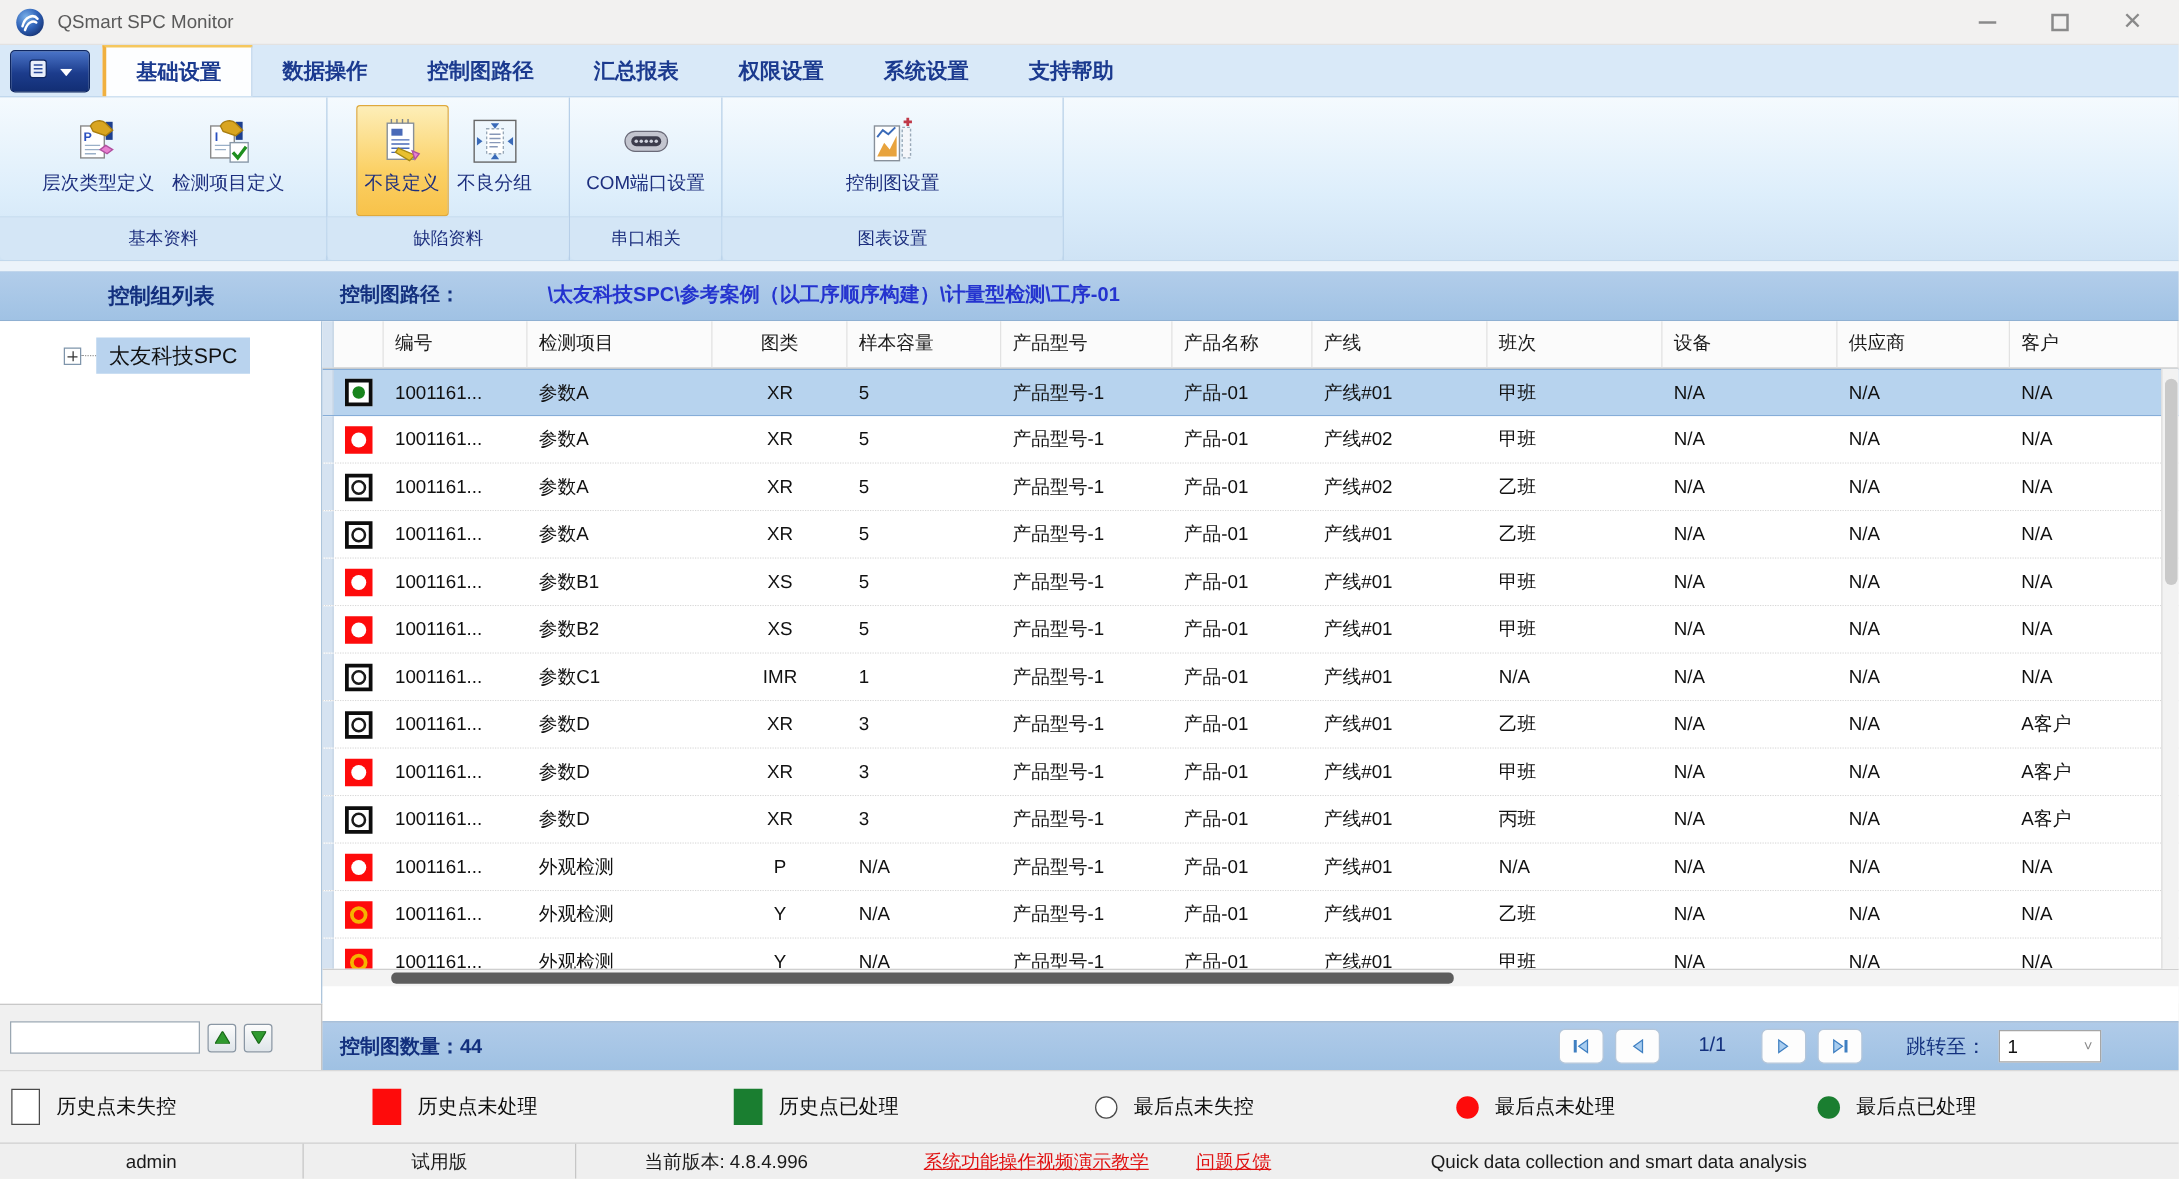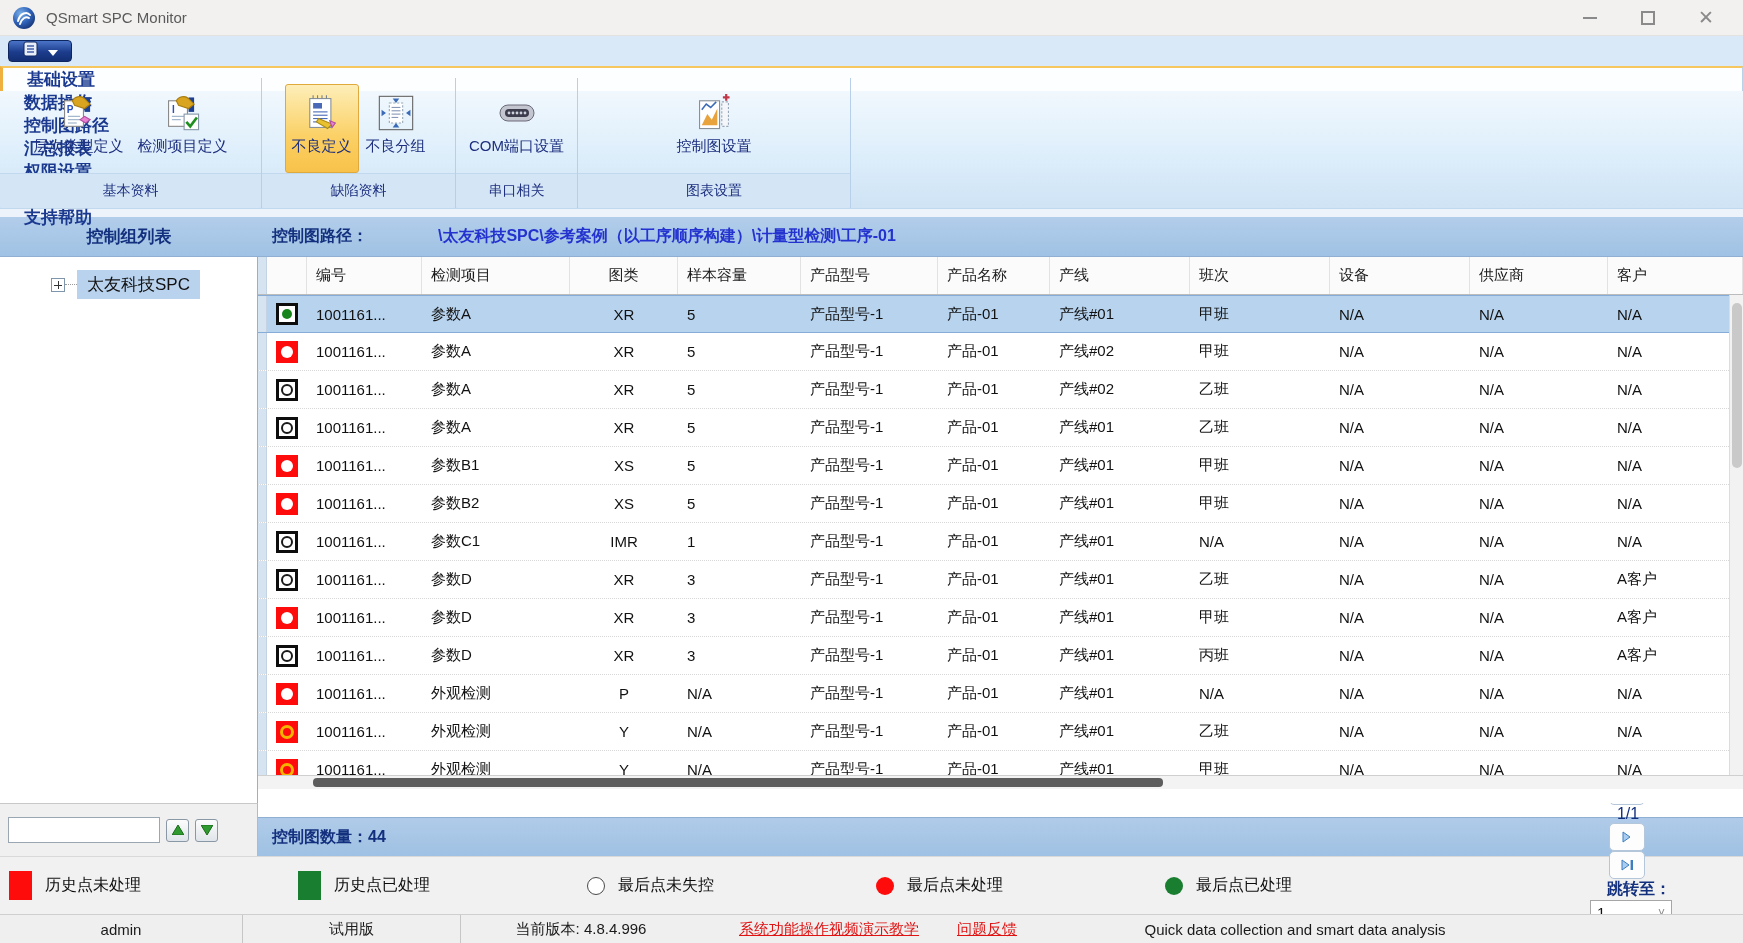--- a/index.html
+++ b/index.html
@@ -13,21 +13,21 @@
   .apptitle { font-size:15px; color:#5a5a5a; }
   .wincontrols { margin-left:auto; display:flex; align-items:center; }
   .winbtn { width:58px; height:34px; display:flex; align-items:center; justify-content:center;
     background:transparent; border:none; cursor:default; }
   .glyph-min { width:14px; height:2px; background:#8a8a8a; }
   .glyph-max { width:14px; height:14px; border:2px solid #8a8a8a; }
   .glyph-close { font-size:19px; color:#8a8a8a; line-height:1; }
 
   
   .tabrow { height:42px; background:#d9e9f8; display:flex; align-items:stretch;
-    border-bottom:1px solid #b9d2ea;flex-direction:column; }
+    border-bottom:1px solid #b9d2ea; }
   .menubtn { width:64px; height:34px; margin:4px 10px 4px 8px; border-radius:4px;
     background:linear-gradient(#4a74c8,#1c3c8c 55%,#122e74); border:1px solid #0e2660;
     display:flex; align-items:center; justify-content:center; gap:5px; }
   .tab { padding:0 24px; display:flex; align-items:center; font-size:17px; font-weight:bold;
     color:#1b3a8f; white-space:nowrap; }
   .tab.active { background:#fdfeff; border-left:3px solid #f0b040; border-top:2px solid #f5c75e;
     border-right:1px solid #b9d2ea; }
 
   
   .ribbon { height:131px; background:linear-gradient(#f5fafe,#ddeefb 60%,#cfe3f5);
@@ -105,25 +105,25 @@
   .bottom-left { width:258px; background:#f0f0f0; border-top:1px solid #c8c8c8;
     border-right:1px solid #b9b9b9; display:flex; align-items:center; padding-left:8px; gap:6px; }
   .filterinput { width:152px; height:26px; border:1px solid #9aa7b2; background:#fff; font-size:14px; padding:0 5px; }
   .updn { width:23px; height:23px; border:1px solid #8a97a4; border-radius:3px;
     background:linear-gradient(#fcfcfc,#dfe5ea); display:flex; align-items:center; justify-content:center; }
   .bottom-right { flex:1; display:flex; flex-direction:column; }
   .bgap { height:14px; background:#fff; }
   .bluebar { height:39px; background:linear-gradient(#b0cbe9,#9fc1e3); display:flex; align-items:center;
     padding-left:14px; border-top:1px solid #8fb0d2; }
   .count { font-size:16px; font-weight:bold; color:#13307e; }
-  .pager { margin-left:auto; margin-right:62px; display:flex; align-items:center;flex-direction:column; }
+  .pager { margin-left:auto; margin-right:62px; display:flex; align-items:center; }
   .pgbtn { width:36px; height:28px; border:1px solid #b4c6da; border-radius:5px; background:#fdfdfd;
     display:flex; align-items:center; justify-content:center; margin-right:9px; }
   .pageind { font-size:16px; color:#13307e; margin:0 28px 0 22px; }
-  .jumplbl { font-size:16px; font-weight:bold; color:#13307e; margin:0 10px 0 26px; }
+  .jumplbl { font-size:16px; font-weight:normal; color:#13307e; margin:0 10px 0 26px; }
   .jumpbox { width:82px; height:26px; background:#fff; border:1px solid #a6a6a6; display:flex;
     align-items:center; padding:0 6px; font-size:15px; color:#111; }
   .jumpbox .chev { margin-left:auto; color:#8a8a8a; font-size:12px; }
 
   
   .legend { height:58px; background:#f1f1f1; border-top:1px solid #d9d9d9; display:flex;
     align-items:center; padding-left:9px; }
   .litem { width:289px; display:flex; align-items:center; gap:13px; }
   .lmark.square { width:23px; height:29px; flex:0 0 auto; }
   .lmark.circle { width:18px; height:18px; border-radius:50%; flex:0 0 auto; }
@@ -617,20 +617,24 @@
           <span>1</span>
           <span class="chev">˅</span>
         </div>
       </div>
     </div>
   </div>
 </div>
 
 <div class="legend">
     <div class="litem">
+      <span class="lmark square hollow" style="background: rgb(255, 255, 255);"></span>
+      <span class="llabel">历史点未失控</span>
+    </div>
+    <div class="litem">
       <span class="lmark square" style="background: rgb(254, 11, 11);"></span>
       <span class="llabel">历史点未处理</span>
     </div>
     <div class="litem">
       <span class="lmark square" style="background: rgb(26, 126, 48);"></span>
       <span class="llabel">历史点已处理</span>
     </div>
     <div class="litem">
       <span class="lmark circle hollow" style="background: rgb(255, 255, 255);"></span>
       <span class="llabel">最后点未失控</span>

